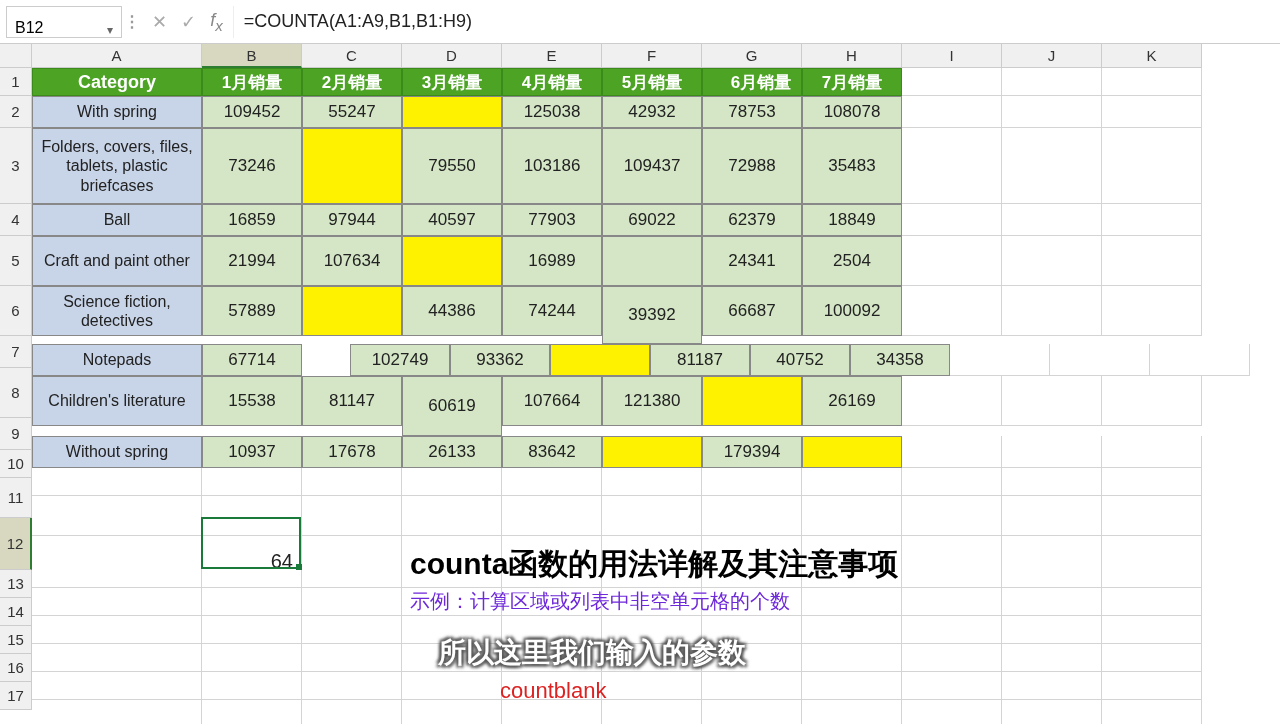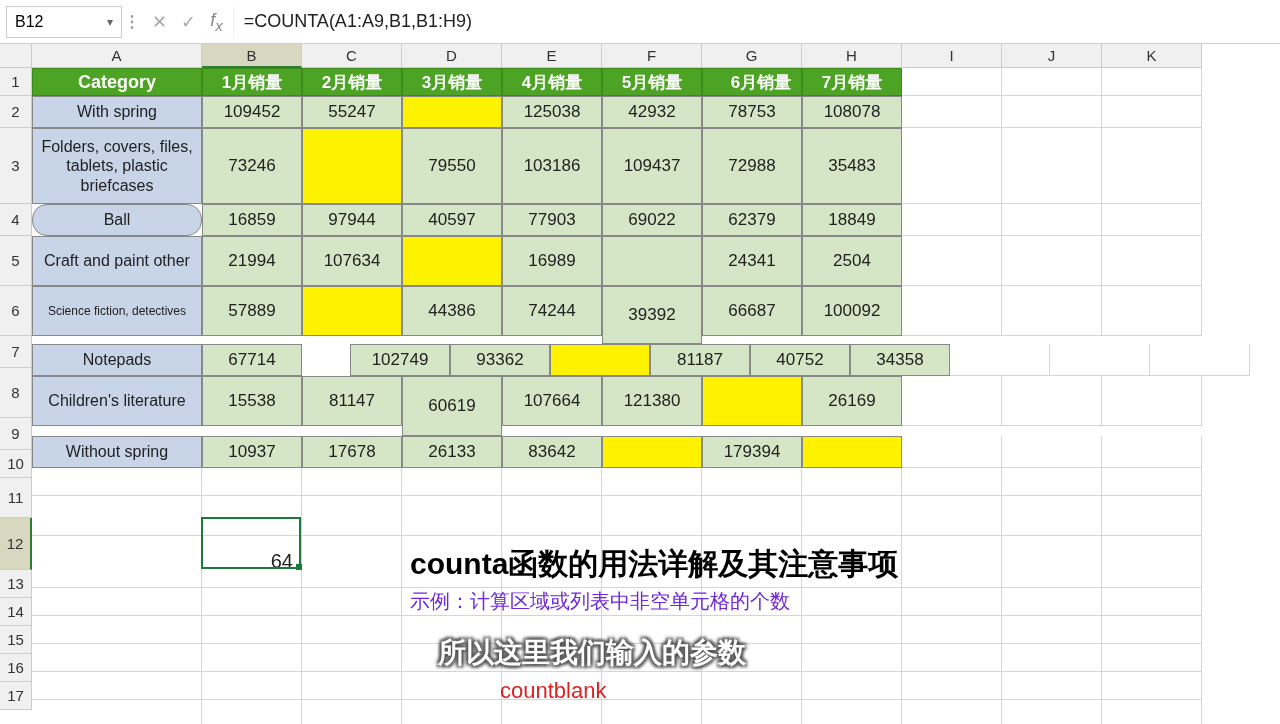--- a/index.html
+++ b/index.html
@@ -20,21 +20,21 @@
   height: 44px;
   border-bottom: 1px solid #ccc;
   background: #fff;
   padding-left: 6px;
 }
 .name-box {
   width: 116px;
   height: 32px;
   border: 1px solid #ccc;
   display: flex;
-  align-items: center;
+  align-items: flex-end;
   padding: 0 8px;
   font-size: 16px;
   background: #fff;
   justify-content: space-between;
 }
 .name-box .chev { font-size: 12px; color: #666; }
 .fb-sep { width: 20px; display: flex; justify-content: center; color: #999; font-size: 16px; font-weight: bold; }
 .fb-icons { display: flex; align-items: center; gap: 14px; padding: 0 10px; }
 .fb-icon { font-size: 18px; color: #888; font-style: italic; }
 .fb-icon.x { color: #aaa; font-style: normal; }
@@ -253,21 +253,21 @@
         <div class="cell datacell" style="width: 100px; height: 76px;">79550</div>
         <div class="cell datacell" style="width: 100px; height: 76px;">103186</div>
         <div class="cell datacell" style="width: 100px; height: 76px;">109437</div>
         <div class="cell datacell" style="width: 100px; height: 76px;">72988</div>
         <div class="cell datacell" style="width: 100px; height: 76px;">35483</div>
         <div class="cell" style="width: 100px; height: 76px;"></div>
         <div class="cell" style="width: 100px; height: 76px;"></div>
         <div class="cell" style="width: 100px; height: 76px;"></div>
       </div>
       <div class="row">
-        <div class="cell catcell" style="width: 170px; height: 32px; font-size: 16px; border-radius: 15px;">Ball</div>
+        <div class="cell catcell" style="width: 170px; height: 32px; font-size: 16px;">Ball</div>
         <div class="cell datacell" style="width: 100px; height: 32px;">16859</div>
         <div class="cell datacell" style="width: 100px; height: 32px;">97944</div>
         <div class="cell datacell" style="width: 100px; height: 32px;">40597</div>
         <div class="cell datacell" style="width: 100px; height: 32px;">77903</div>
         <div class="cell datacell" style="width: 100px; height: 32px;">69022</div>
         <div class="cell datacell" style="width: 100px; height: 32px;">62379</div>
         <div class="cell datacell" style="width: 100px; height: 32px;">18849</div>
         <div class="cell" style="width: 100px; height: 32px;"></div>
         <div class="cell" style="width: 100px; height: 32px;"></div>
         <div class="cell" style="width: 100px; height: 32px;"></div>
@@ -279,21 +279,21 @@
         <div class="cell yellowcell" style="width: 100px; height: 50px;"></div>
         <div class="cell datacell" style="width: 100px; height: 50px;">16989</div>
         <div class="cell datacell" style="width: 100px; height: 50px;"></div>
         <div class="cell datacell" style="width: 100px; height: 50px;">24341</div>
         <div class="cell datacell" style="width: 100px; height: 50px;">2504</div>
         <div class="cell" style="width: 100px; height: 50px;"></div>
         <div class="cell" style="width: 100px; height: 50px;"></div>
         <div class="cell" style="width: 100px; height: 50px;"></div>
       </div>
       <div class="row">
-        <div class="cell catcell" style="width: 170px; height: 50px; font-size: 12px;">Science fiction, detectives</div>
+        <div class="cell catcell" style="width: 170px; height: 50px; font-size: 16px;">Science fiction, detectives</div>
         <div class="cell datacell" style="width: 100px; height: 50px;">57889</div>
         <div class="cell yellowcell" style="width: 100px; height: 50px;"></div>
         <div class="cell datacell" style="width: 100px; height: 50px;">44386</div>
         <div class="cell datacell" style="width: 100px; height: 50px;">74244</div>
         <div class="cell datacell" style="width: 100px; height: 58px;">39392</div>
         <div class="cell datacell" style="width: 100px; height: 50px;">66687</div>
         <div class="cell datacell" style="width: 100px; height: 50px;">100092</div>
         <div class="cell" style="width: 100px; height: 50px;"></div>
         <div class="cell" style="width: 100px; height: 50px;"></div>
         <div class="cell" style="width: 100px; height: 50px;"></div>

